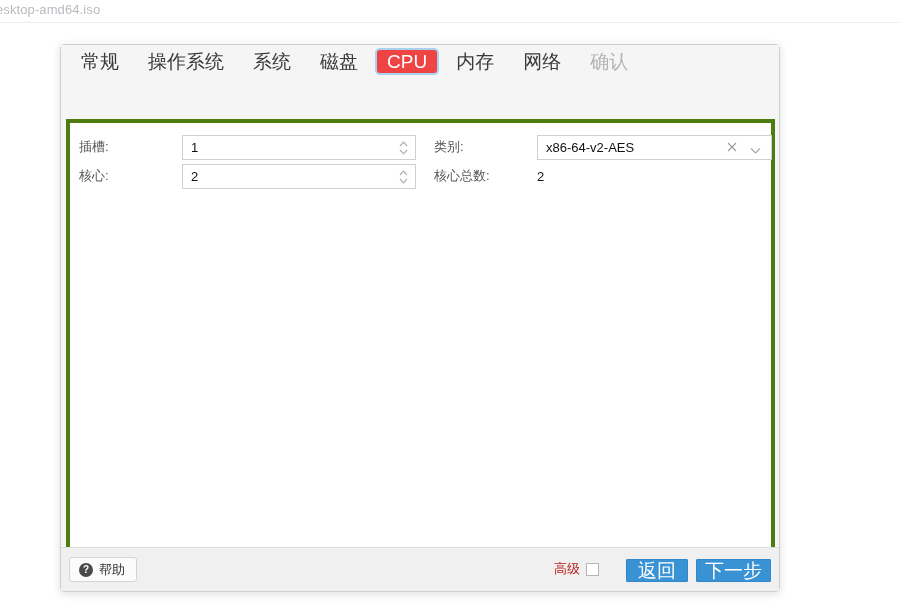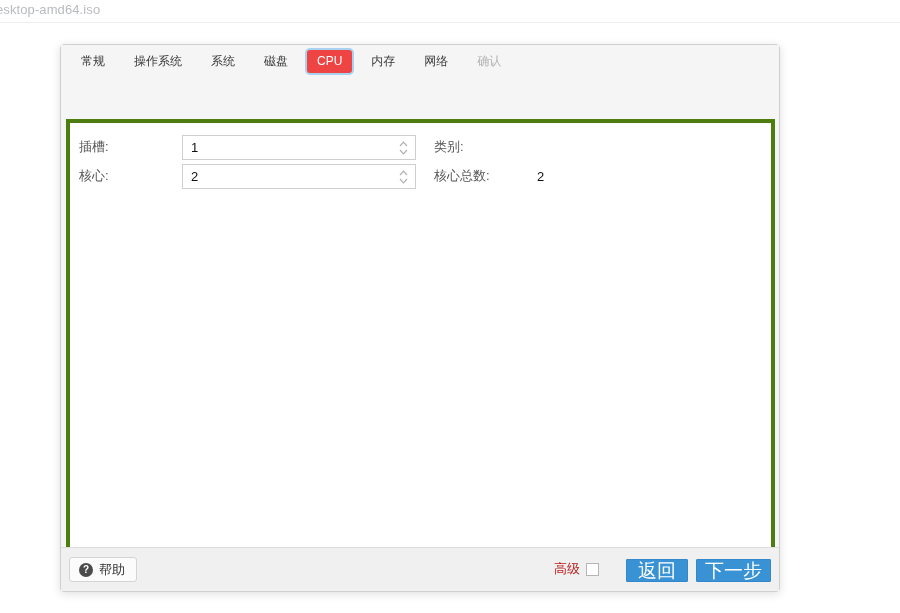--- a/index.html
+++ b/index.html
@@ -87,21 +87,21 @@
   .tabbar {
     position: relative;
     height: 33px;
     padding-left: 10px;
     display: flex;
     align-items: center;
     gap: 0px;
     background: #f5f5f5;
   }
   .tab {
-    font-size: 12px;
+    font-size: 19px;
     color: #3a3a3a;
     padding: 3px 10px;
     margin-right: 9px;
     border-radius: 3px;
     line-height: 17px;
     cursor: pointer;
     white-space: nowrap;
     text-align: center;
   }
   .tab.active {
@@ -345,20 +345,34 @@
             <svg width="11" height="18" viewBox="0 0 11 18">
               <polyline points="2,7 5.5,3.2 9,7" fill="none" stroke="#b0b0b0" stroke-width="1.2"></polyline>
               <polyline points="2,11 5.5,14.8 9,11" fill="none" stroke="#b0b0b0" stroke-width="1.2"></polyline>
             </svg>
           </div>
         </div>
       </div>
 
       <div class="field-row" style="left:364px; top:11px;">
         <div class="field-label" style="width:103px;">类别:</div>
+        <div class="combo">
+          <div class="val">x86-64-v2-AES</div>
+          <div class="combo-clear">
+            <svg width="12" height="12" viewBox="0 0 12 12">
+              <line x1="2" y1="2" x2="10" y2="10" stroke="#9a9a9a" stroke-width="1.1"></line>
+              <line x1="10" y1="2" x2="2" y2="10" stroke="#9a9a9a" stroke-width="1.1"></line>
+            </svg>
+          </div>
+          <div class="combo-arrow">
+            <svg width="13" height="9" viewBox="0 0 13 9">
+              <polyline points="2,2.5 6.5,7 11,2.5" fill="none" stroke="#a8a8a8" stroke-width="1.2"></polyline>
+            </svg>
+          </div>
+        </div>
       </div>
 
       <div class="field-row" style="left:364px; top:40px;">
         <div class="field-label" style="width:103px;">核心总数:</div>
         <div class="static-val">2</div>
       </div>
 
     </div>
   </div>
 

